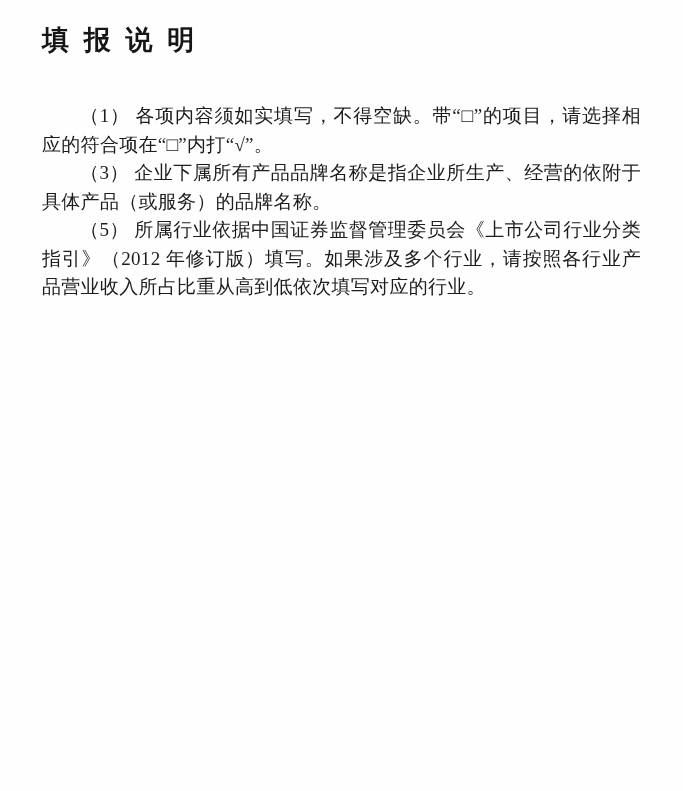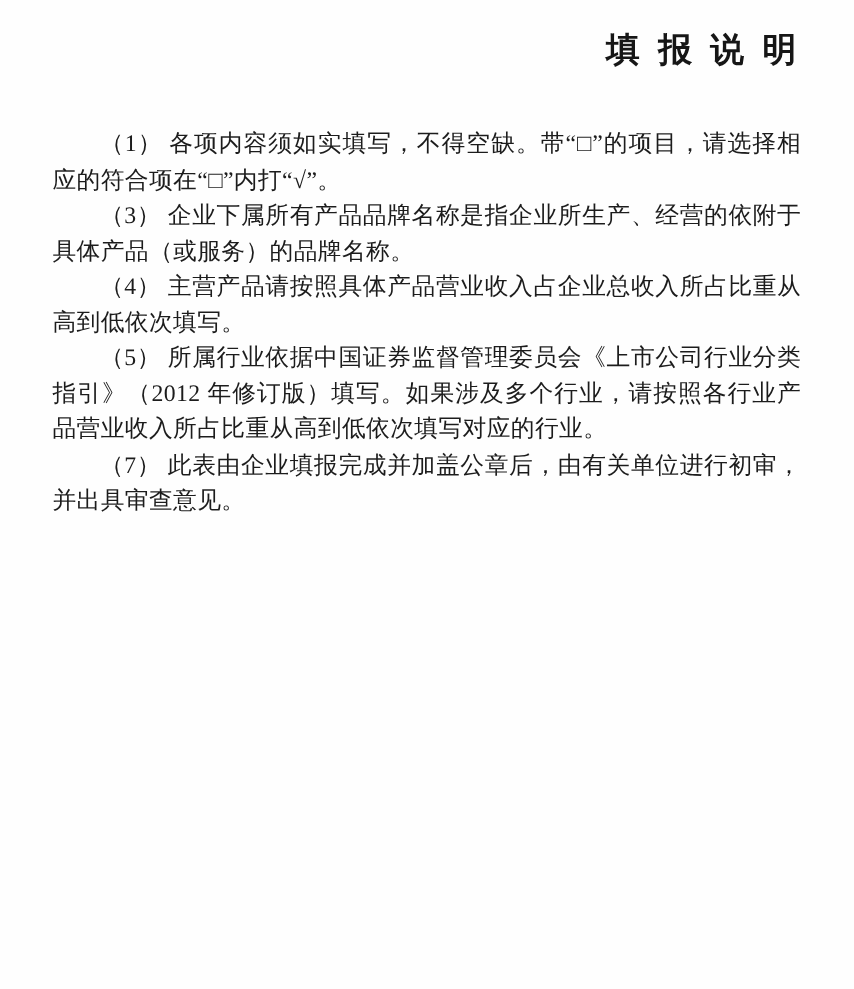--- a/index.html
+++ b/index.html
@@ -13,21 +13,21 @@
     height: 791px;
     box-sizing: border-box;
     background: #fefefe;
     padding: 22px 42px 0 42px;
     font-family: "Liberation Serif", "DejaVu Serif", serif;
     color: #1c1c1c;
     overflow: hidden;
   }
   .doc-title {
     margin: 0 0 44px 0;
-    text-align: right;
+    text-align: left;
     font-size: 27px;
     font-weight: bold;
     line-height: 36px;
     letter-spacing: 4px;
     color: #161616;
   }
   .doc-body p {
     margin: 0;
     font-size: 19px;
     line-height: 28.5px;
@@ -37,17 +37,15 @@
   }
 </style>
 </head>
 <body>
 
 <div class="page">
   <h1 class="doc-title">填 报 说 明</h1>
   <div class="doc-body">
     <p>（1） 各项内容须如实填写，不得空缺。带“□”的项目，请选择相应的符合项在“□”内打“√”。</p>
     <p>（3） 企业下属所有产品品牌名称是指企业所生产、经营的依附于具体产品（或服务）的品牌名称。</p>
-    <p>（4） 主营产品请按照具体产品营业收入占企业总收入所占比重从高到低依次填写。</p>
     <p>（5） 所属行业依据中国证券监督管理委员会《上市公司行业分类指引》（2012 年修订版）填写。如果涉及多个行业，请按照各行业产品营业收入所占比重从高到低依次填写对应的行业。</p>
-    <p>（7） 此表由企业填报完成并加盖公章后，由有关单位进行初审，并出具审查意见。</p>
   </div>
 </div>
 
 </body></html>

